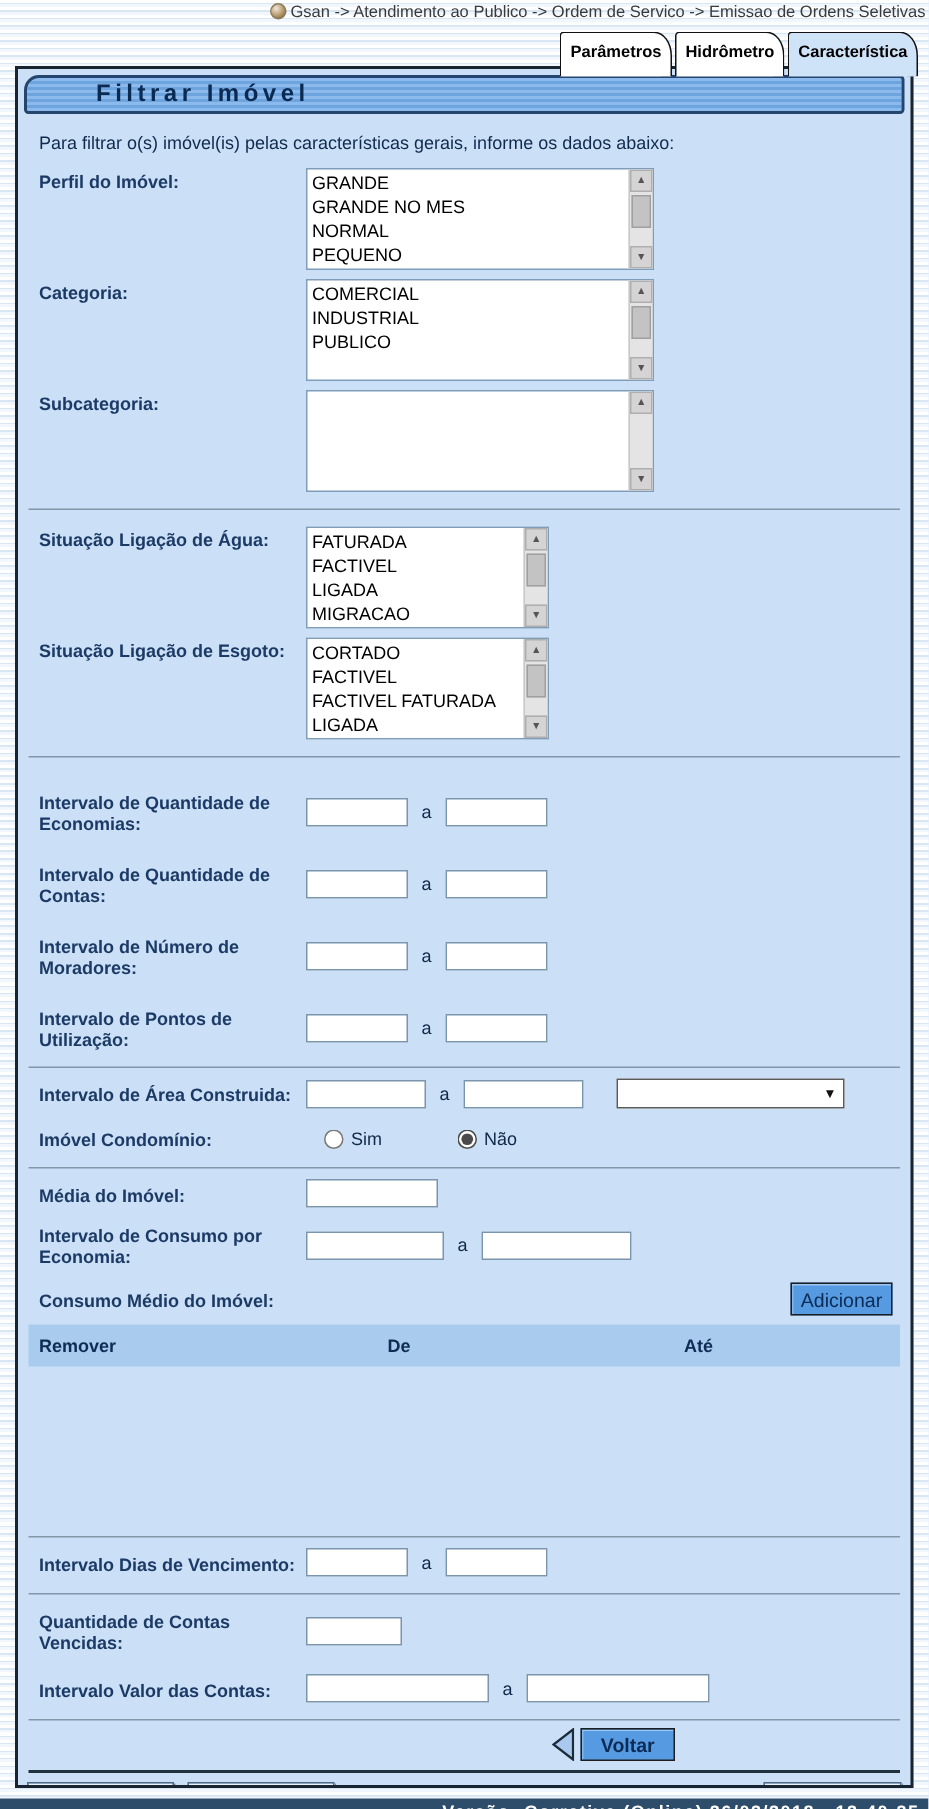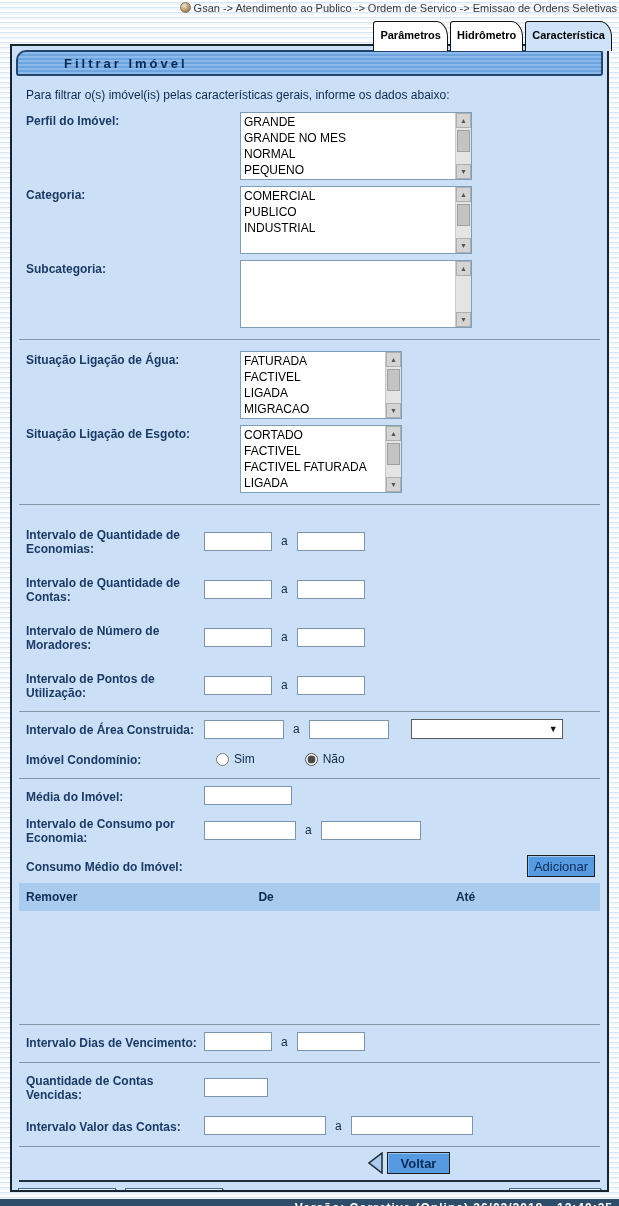--- a/index.html
+++ b/index.html
@@ -37,32 +37,32 @@
   .panel {
     position:relative; margin:30px 10px 0 10px; height:1148px;
     background:#cbe0f6; border:2px solid #18242f; padding:4px 4px 6px 4px;
     display:flex; flex-direction:column; overflow:hidden;
   }
   .titlebar {
     height:26px; flex:0 0 auto;
     background: repeating-linear-gradient(180deg, #8cbaec 0 2px, #6ea4de 2px 4px);
     border:2px solid #23456e; border-radius:10px 3px 3px 3px;
     display:flex; align-items:center; padding-left:46px;
-    font-size:13px; font-weight:bold; letter-spacing:3px; color:#0a2a52;
+    font-size:16px; font-weight:bold; letter-spacing:3px; color:#0a2a52;
   }
   .intro { font-size:12px; color:#102a4e; margin:12px 0 4px 10px; }
   .row { display:flex; align-items:center; padding-left:10px; margin-top:6px; }
   .row.top { align-items:flex-start; }
   .label {
     width:178px; flex:0 0 auto; font-size:12px; font-weight:bold;
     color:#1c3a66; line-height:14px; padding-top:2px;
   }
   
   .listbox {
-    display:flex; background:#fff; border:1px solid #7f9db9; height:68px; overflow:hidden;margin-left:36px;
+    display:flex; background:#fff; border:1px solid #7f9db9; height:68px; overflow:hidden;
   }
   .lb-w232 { width:232px; } .lb-w162 { width:162px; }
   .lb-options { flex:1; overflow:hidden; padding-top:1px; }
   .lb-opt { font-size:12px; line-height:16px; padding-left:3px; color:#000; white-space:nowrap; }
   .lb-scroll {
     width:16px; flex:0 0 auto; background:#e4e4e4; border-left:1px solid #c8c8c8;
     display:flex; flex-direction:column; align-items:stretch;
   }
   .lb-arrow {
     height:15px; background:#d4d4d4; border:1px solid #aeaeae;
@@ -163,22 +163,22 @@
         <div class="lb-arrow">▼</div>
       </div>
     </div>
   </div>
 
   <div class="row top">
     <div class="label">Categoria:</div>
     <div class="listbox lb-w232">
       <div class="lb-options">
           <div class="lb-opt">COMERCIAL</div>
+          <div class="lb-opt">INDUSTRIAL</div>
           <div class="lb-opt">PUBLICO</div>
-          <div class="lb-opt">INDUSTRIAL</div>
         </div>
       <div class="lb-scroll">
         <div class="lb-arrow">▲</div>
         <div class="lb-track">
             <div class="lb-thumb"></div>
           </div>
         <div class="lb-arrow">▼</div>
       </div>
     </div>
   </div>

